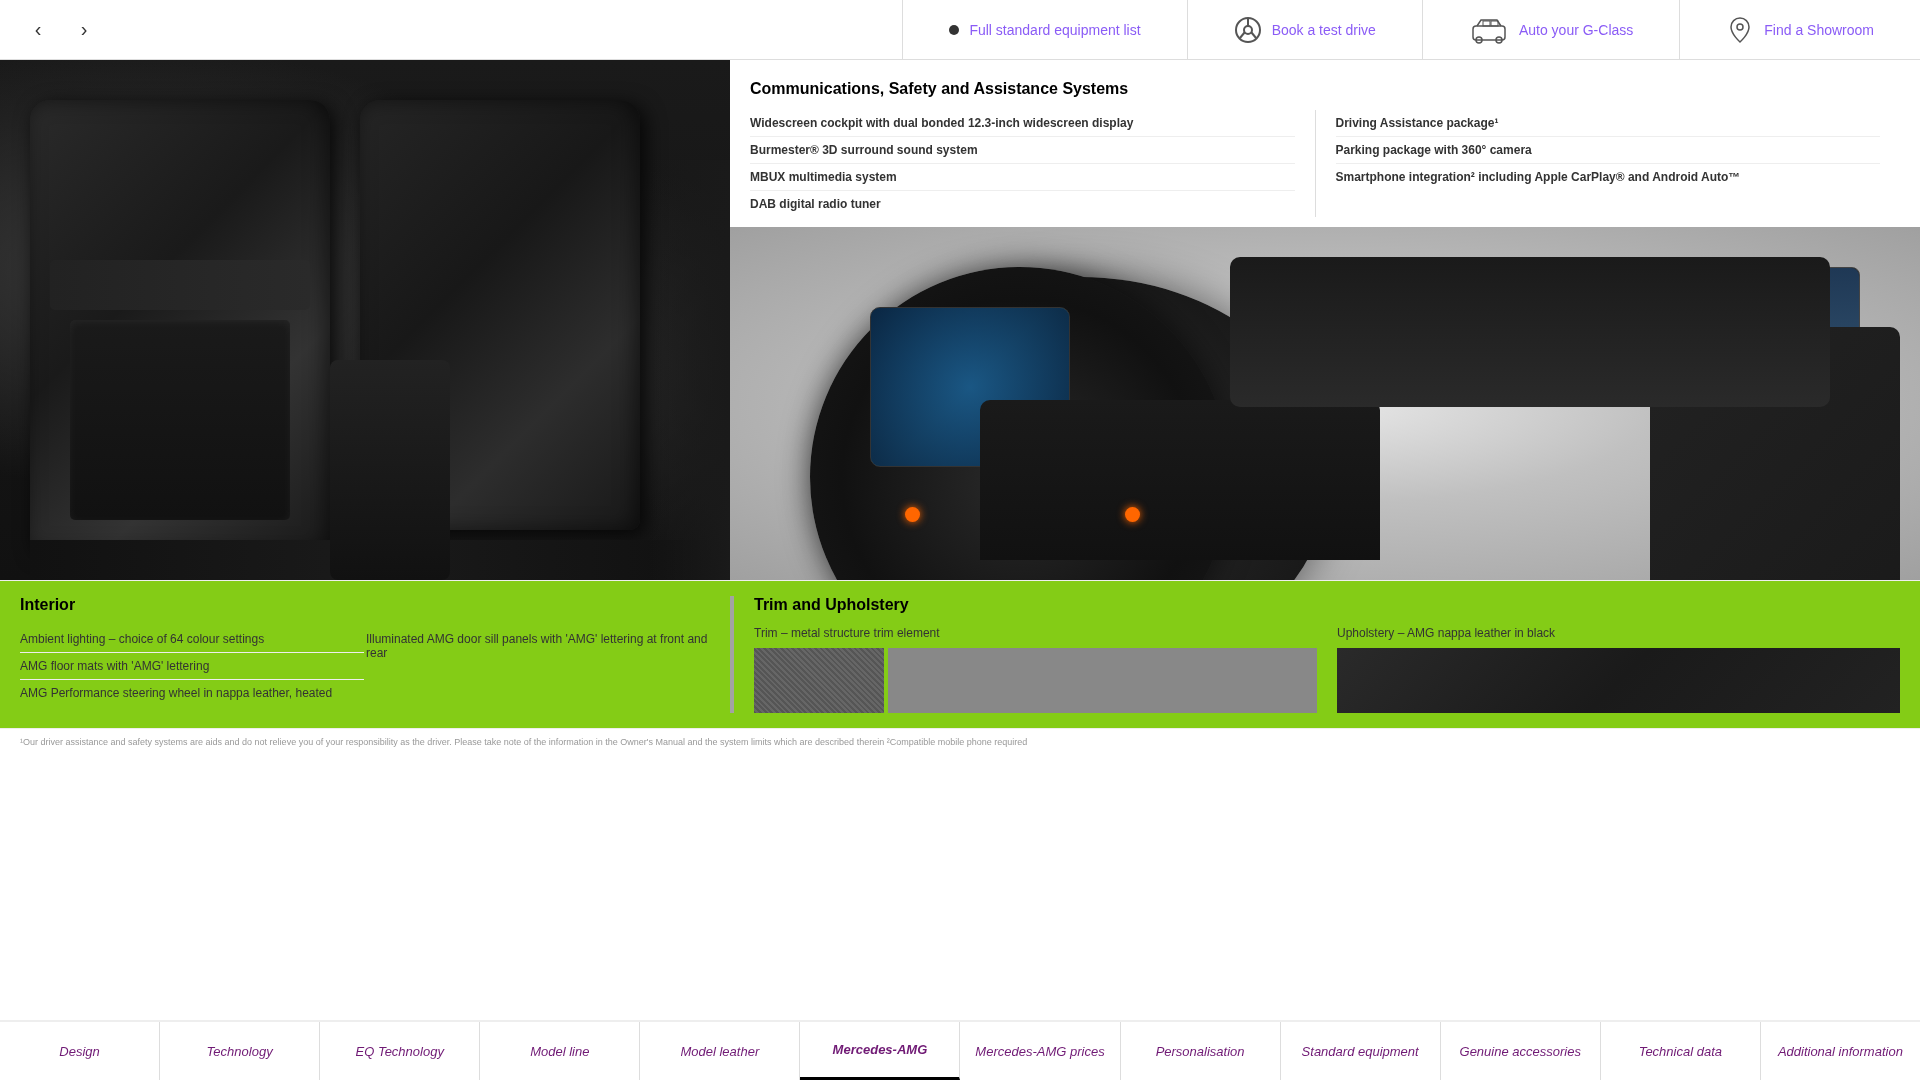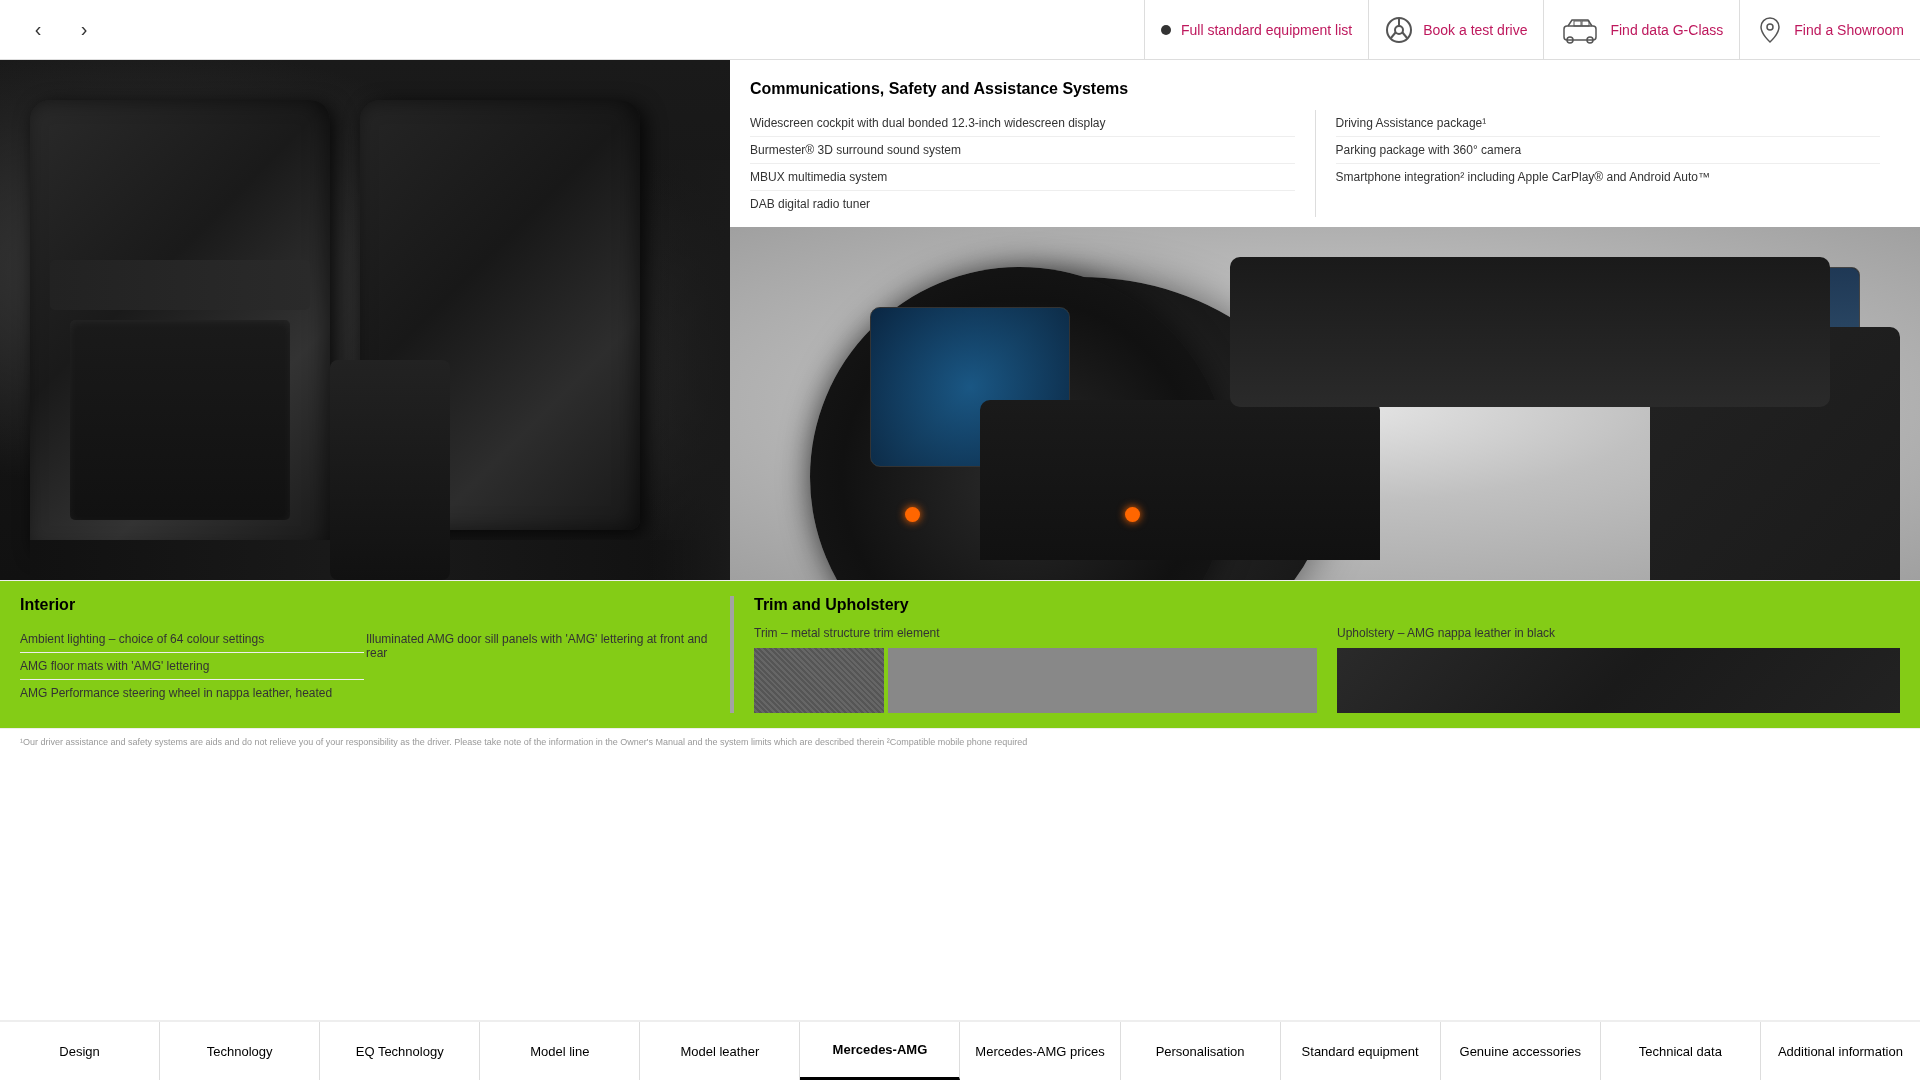--- a/index.html
+++ b/index.html
@@ -37,26 +37,26 @@
     .nav-spacer { flex: 1; }
     .nav-actions {
       display: flex;
       align-items: center;
       height: 100%;
     }
     .nav-action-item {
       display: flex;
       align-items: center;
       gap: 10px;
-      padding: 0 16px;
+      padding: 0 46px;
       height: 100%;
       border-left: 1px solid #ddd;
       cursor: pointer;
       font-size: 14px;
-      color: #be185d;
+      color: #8b5cf6;
     }
     .nav-action-item .dot {
       width: 10px;
       height: 10px;
       border-radius: 50%;
       background: #333;
     }
 
     
     .main-content {
@@ -166,20 +166,21 @@
     }
     .info-title {
       font-size: 16px;
       font-weight: bold;
       color: #000;
       margin-bottom: 12px;
     }
     .info-columns {
       display: flex;
       gap: 0;
+      font-weight: bold;
     }
     .info-col {
       flex: 1;
       padding-right: 20px;
     }
     .info-col + .info-col {
       border-left: 1px solid #ddd;
       padding-left: 20px;
     }
     .info-item {
@@ -267,24 +268,25 @@
       display: flex;
       border-top: 2px solid #eee;
     }
     .tab-item {
       flex: 1;
       display: flex;
       align-items: center;
       justify-content: center;
       text-align: center;
       font-size: 13px;
-      color: #000000;
+      color: #701a75;
       cursor: pointer;
       border-right: 1px solid #ddd;
       padding: 0 10px;
+      font-style: italic;
     }
     .tab-item.active {
       border-bottom: 3px solid #000;
       font-weight: bold;
     }
     .tab-item:last-child { border-right: none; }
   </style>
 </head>
 <body>
 
@@ -311,21 +313,21 @@
     </div>
     <div class="nav-action-item">
       <svg width="40" height="28" viewBox="0 0 40 28">
         <rect x="4" y="10" width="32" height="14" rx="3" fill="none" stroke="#555" stroke-width="1.5"></rect>
         <path d="M8 10 L12 4 L28 4 L32 10" fill="none" stroke="#555" stroke-width="1.5"></path>
         <circle cx="10" cy="24" r="3" fill="none" stroke="#555" stroke-width="1.5"></circle>
         <circle cx="30" cy="24" r="3" fill="none" stroke="#555" stroke-width="1.5"></circle>
         <rect x="14" y="5" width="7" height="5" fill="none" stroke="#555" stroke-width="1"></rect>
         <rect x="22" y="5" width="7" height="5" fill="none" stroke="#555" stroke-width="1"></rect>
       </svg>
-      <span>Find data G-Class</span>
+      <span>Auto your G-Class</span>
     </div>
     <div class="nav-action-item">
       <svg width="28" height="28" viewBox="0 0 28 28">
         <path d="M14 2 C9 2 5 6 5 11 C5 18 14 26 14 26 C14 26 23 18 23 11 C23 6 19 2 14 2Z" fill="none" stroke="#555" stroke-width="1.5"></path>
         <circle cx="14" cy="11" r="3" fill="none" stroke="#555" stroke-width="1.5"></circle>
       </svg>
       <span>Find a Showroom</span>
     </div>
   </div>
 </nav>

